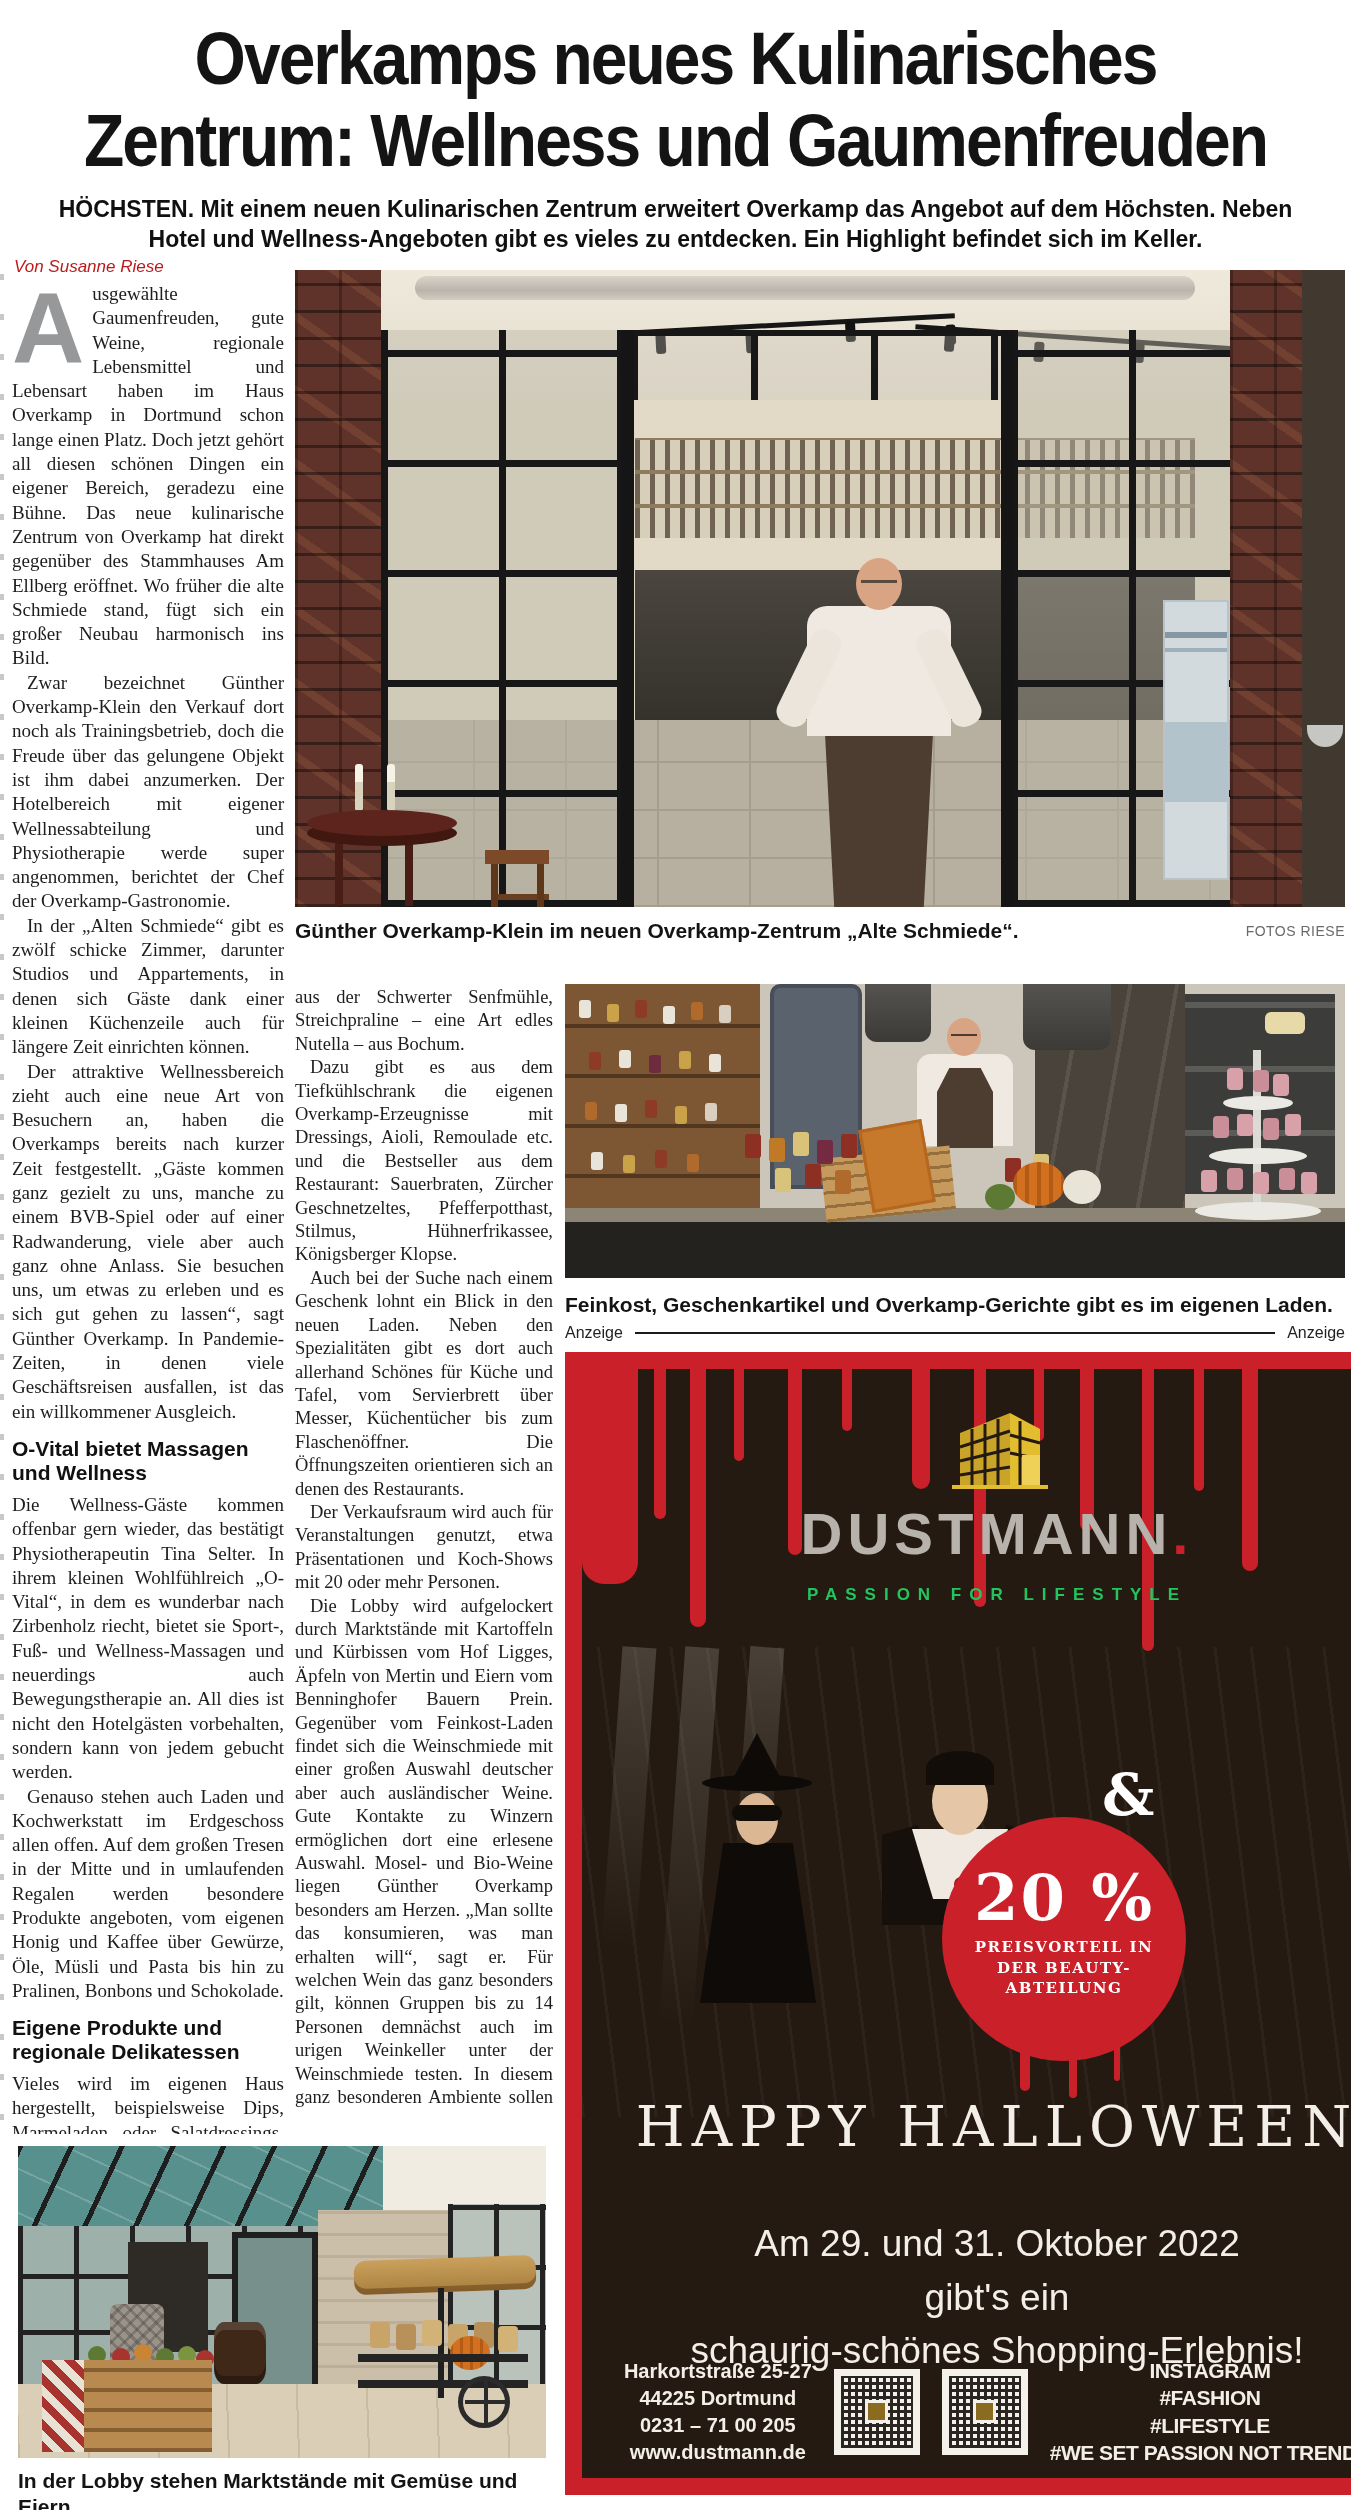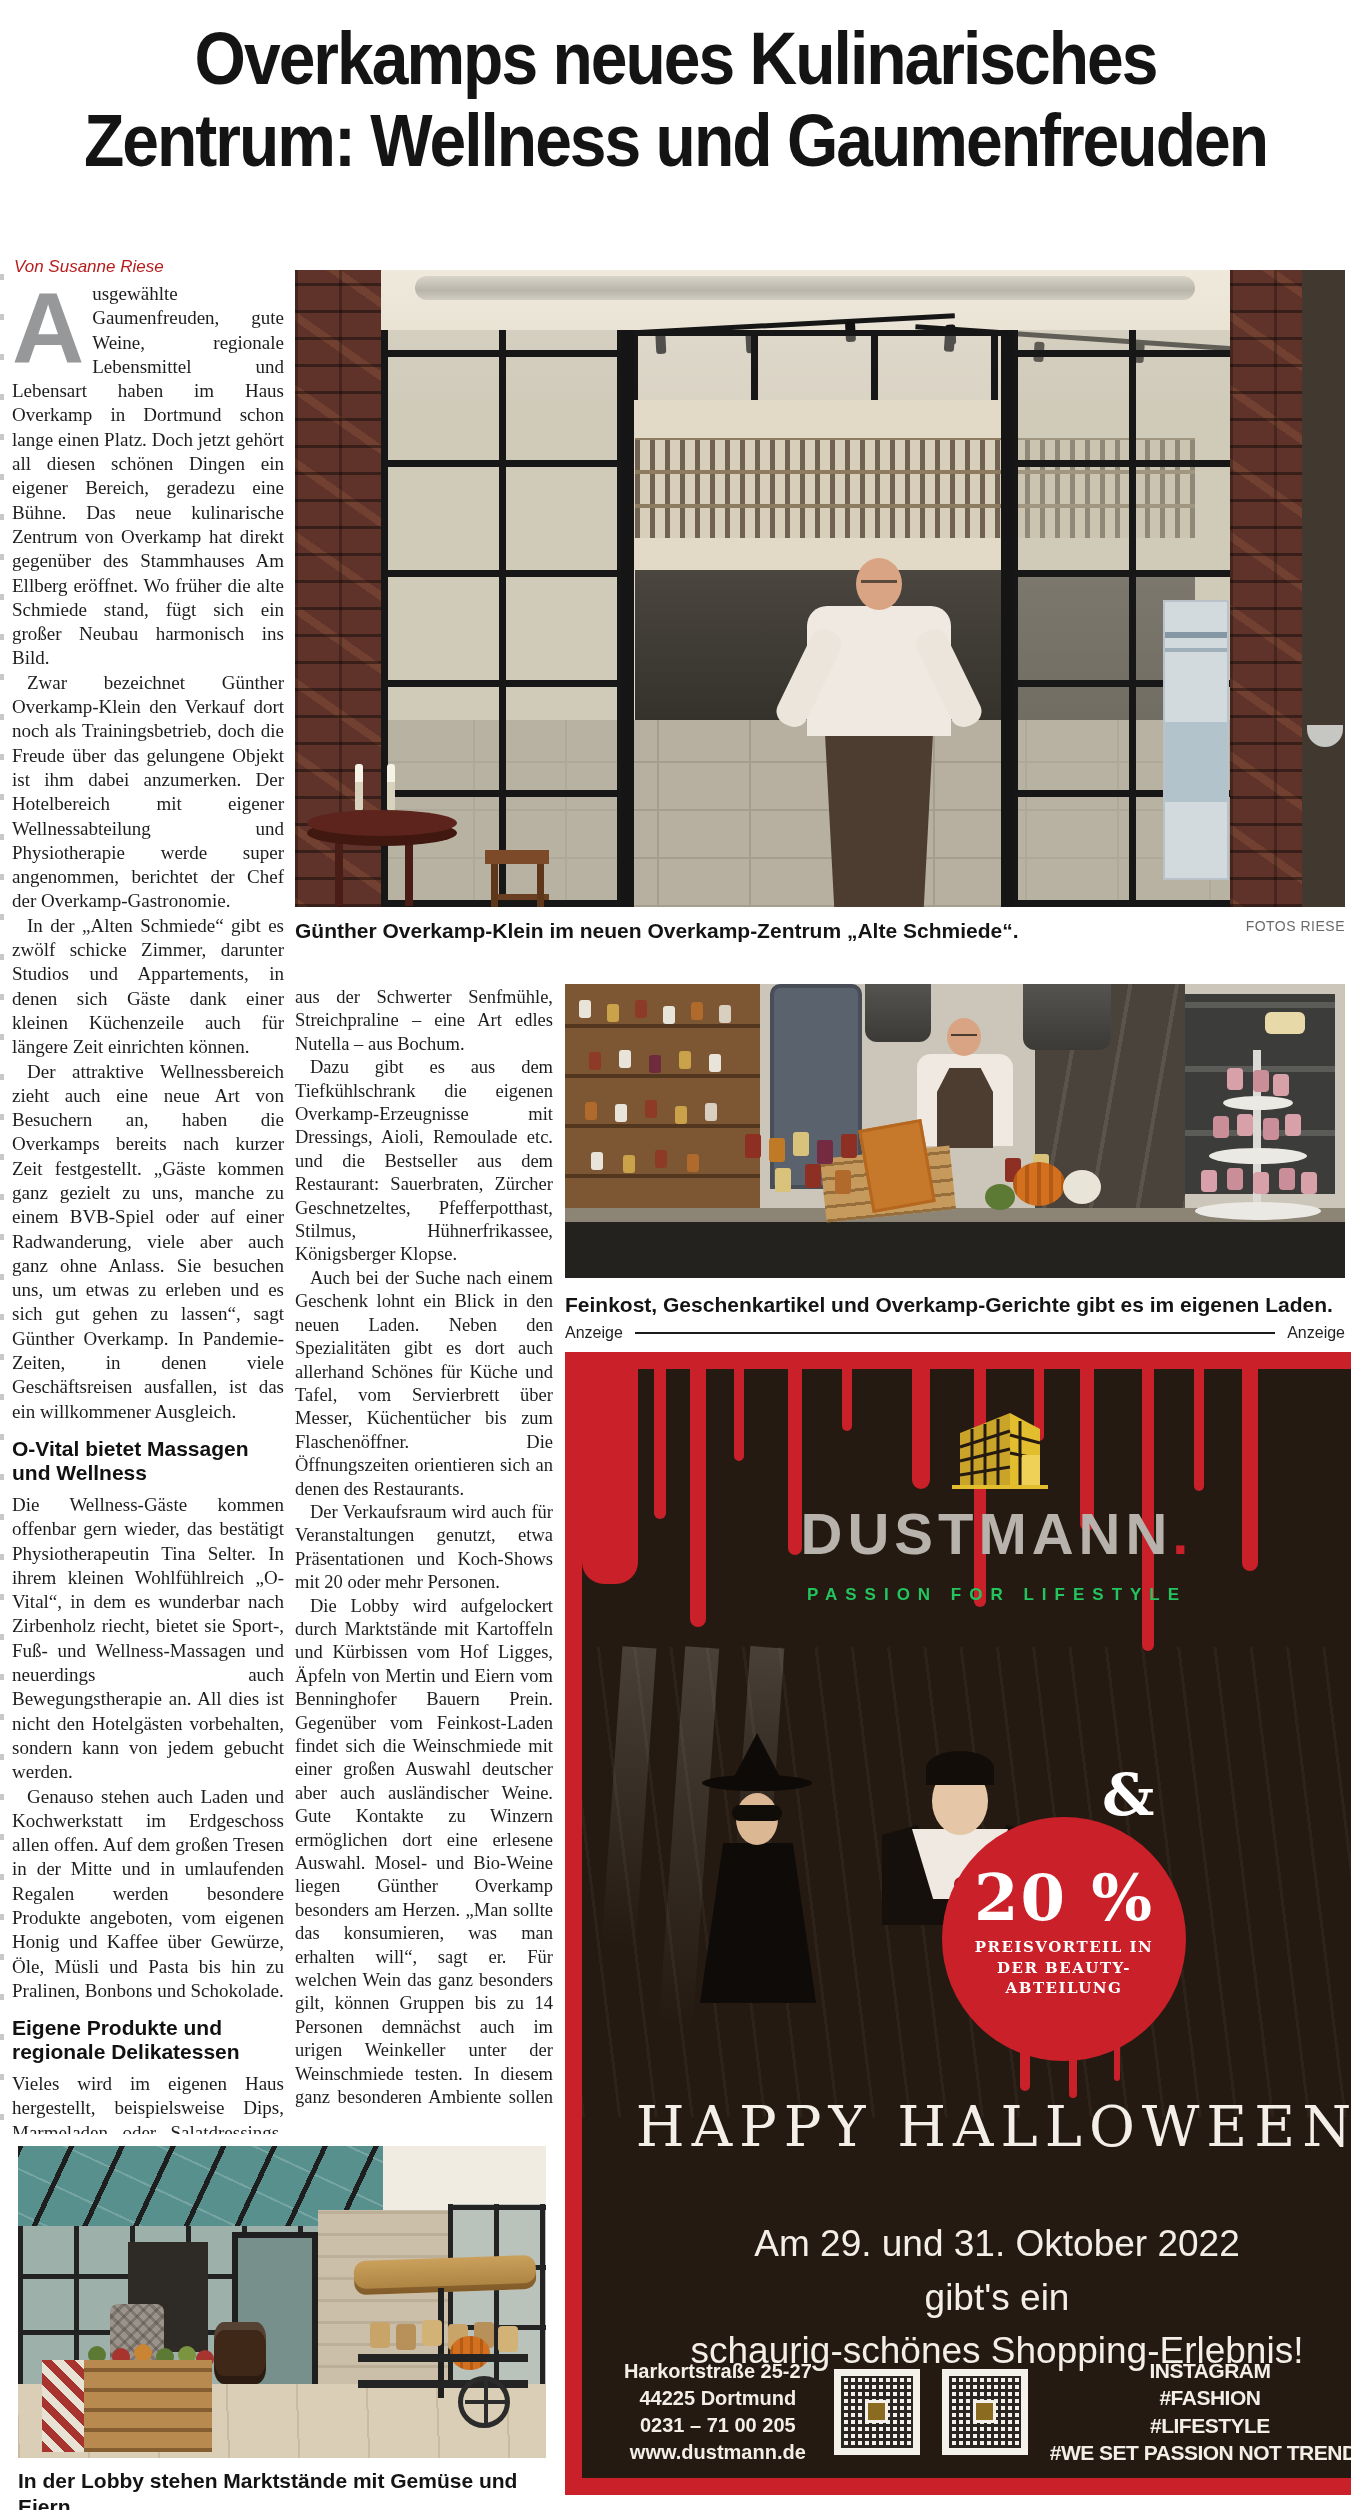--- a/index.html
+++ b/index.html
@@ -19,21 +19,21 @@
   
   .col{font:400 19px/24.3px "Liberation Serif",serif;color:#1d1d1d;text-align:justify;overflow:hidden}
   .col p{text-indent:15px}
   .col p.nofirst{text-indent:0}
   .col h3{font:700 21px/24px "Liberation Sans",sans-serif;color:#111;margin:13px 0 8px;text-align:left}
   .col-left{position:absolute;left:12px;top:282px;width:272px;height:1852px}
   .col-mid{position:absolute;left:295px;top:986px;width:258px;height:1128px;font-size:18.5px;line-height:23.4px}
   .dropcap{float:left;font:700 100px/80px "Liberation Sans",sans-serif;color:#97989a;margin:6px 8px 0 0}
 
   
-  .caprow{display:flex;justify-content:space-between;align-items:flex-start}
+  .caprow{display:flex;justify-content:space-between;align-items:center}
   .cap{font:700 21px/1.25 "Liberation Sans",sans-serif;color:#141414}
   .credit{font:400 14px "Liberation Sans",sans-serif;color:#6a6a6a;letter-spacing:.5px}
   .cap-main{position:absolute;left:295px;top:918px;width:1050px}
   .cap-shop{position:absolute;left:565px;top:1292px;width:780px}
   .cap-lobby{position:absolute;left:18px;top:2468px;width:528px}
 
   
   .anzeige{position:absolute;left:565px;top:1324px;width:780px;display:flex;align-items:center;gap:12px;
     font:400 16px "Liberation Sans",sans-serif;color:#222}
   .anzeige .rule{flex:1;height:2px;background:#1b1b1b}
@@ -237,20 +237,21 @@
   .qr-in::after{content:"";position:absolute;inset:34%;background:#8a6b1f;border:3px solid #f4f1ea;border-radius:3px}
   .fineprint{position:absolute;right:3px;top:250px;height:480px;writing-mode:vertical-rl;transform:rotate(180deg);
     font:400 9px "Liberation Sans",sans-serif;color:#d8d2c6;letter-spacing:1px;opacity:.85;white-space:nowrap}
 </style>
 </head>
 <body>
 
 <div class="page">
 
   <h1 class="headline"><span>Overkamps neues Kulinarisches</span><br><span>Zentrum: Wellness und Gaumenfreuden</span></h1>
+  <p class="standfirst">HÖCHSTEN. Mit einem neuen Kulinarischen Zentrum erweitert Overkamp das Angebot auf dem Höchsten. Neben Hotel und Wellness-Angeboten gibt es vieles zu entdecken. Ein Highlight befindet sich im Keller.</p>
   <div class="byline">Von Susanne Riese</div>
   <div class="regmarks"></div>
 
   <div class="col col-left">
     <p class="nofirst"><span class="dropcap">A</span><span>usgewählte Gaumenfreuden, gute Weine, regionale Lebensmittel und Lebensart haben im Haus Overkamp in Dortmund schon lange einen Platz. Doch jetzt gehört all diesen schönen Dingen ein eigener Bereich, geradezu eine Bühne. Das neue kulinarische Zentrum von Overkamp hat direkt gegenüber des Stammhauses Am Ellberg eröffnet. Wo früher die alte Schmiede stand, fügt sich ein großer Neubau harmonisch ins Bild.</span></p>
     <p>Zwar bezeichnet Günther Overkamp-Klein den Verkauf dort noch als Trainingsbetrieb, doch die Freude über das gelungene Objekt ist ihm dabei anzumerken. Der Hotelbereich mit eigener Wellnessabteilung und Physiotherapie werde super angenommen, berichtet der Chef der Overkamp-Gastronomie.</p>
     <p>In der „Alten Schmiede“ gibt es zwölf schicke Zimmer, darunter Studios und Appartements, in denen sich Gäste dank einer kleinen Küchenzeile auch für längere Zeit einrichten können.</p>
     <p>Der attraktive Wellnessbereich zieht auch eine neue Art von Besuchern an, haben die Overkamps bereits nach kurzer Zeit festgestellt. „Gäste kommen ganz gezielt zu uns, manche zu einem BVB-Spiel oder auf einer Radwanderung, viele aber auch ganz ohne Anlass. Sie besuchen uns, um etwas zu erleben und es sich gut gehen zu lassen“, sagt Günther Overkamp. In Pandemie-Zeiten, in denen viele Geschäftsreisen ausfallen, ist das ein willkommener Ausgleich.</p>
     <h3>O-Vital bietet Massagen und Wellness</h3>
     <p class="nofirst">Die Wellness-Gäste kommen offenbar gern wieder, das bestätigt Physiotherapeutin Tina Selter. In ihrem kleinen Wohlfühlreich „O-Vital“, in dem es wunderbar nach Zirbenholz riecht, bietet sie Sport-, Fuß- und Wellness-Massagen und neuerdings auch Bewegungstherapie an. All dies ist nicht den Hotelgästen vorbehalten, sondern kann von jedem gebucht werden.</p>

